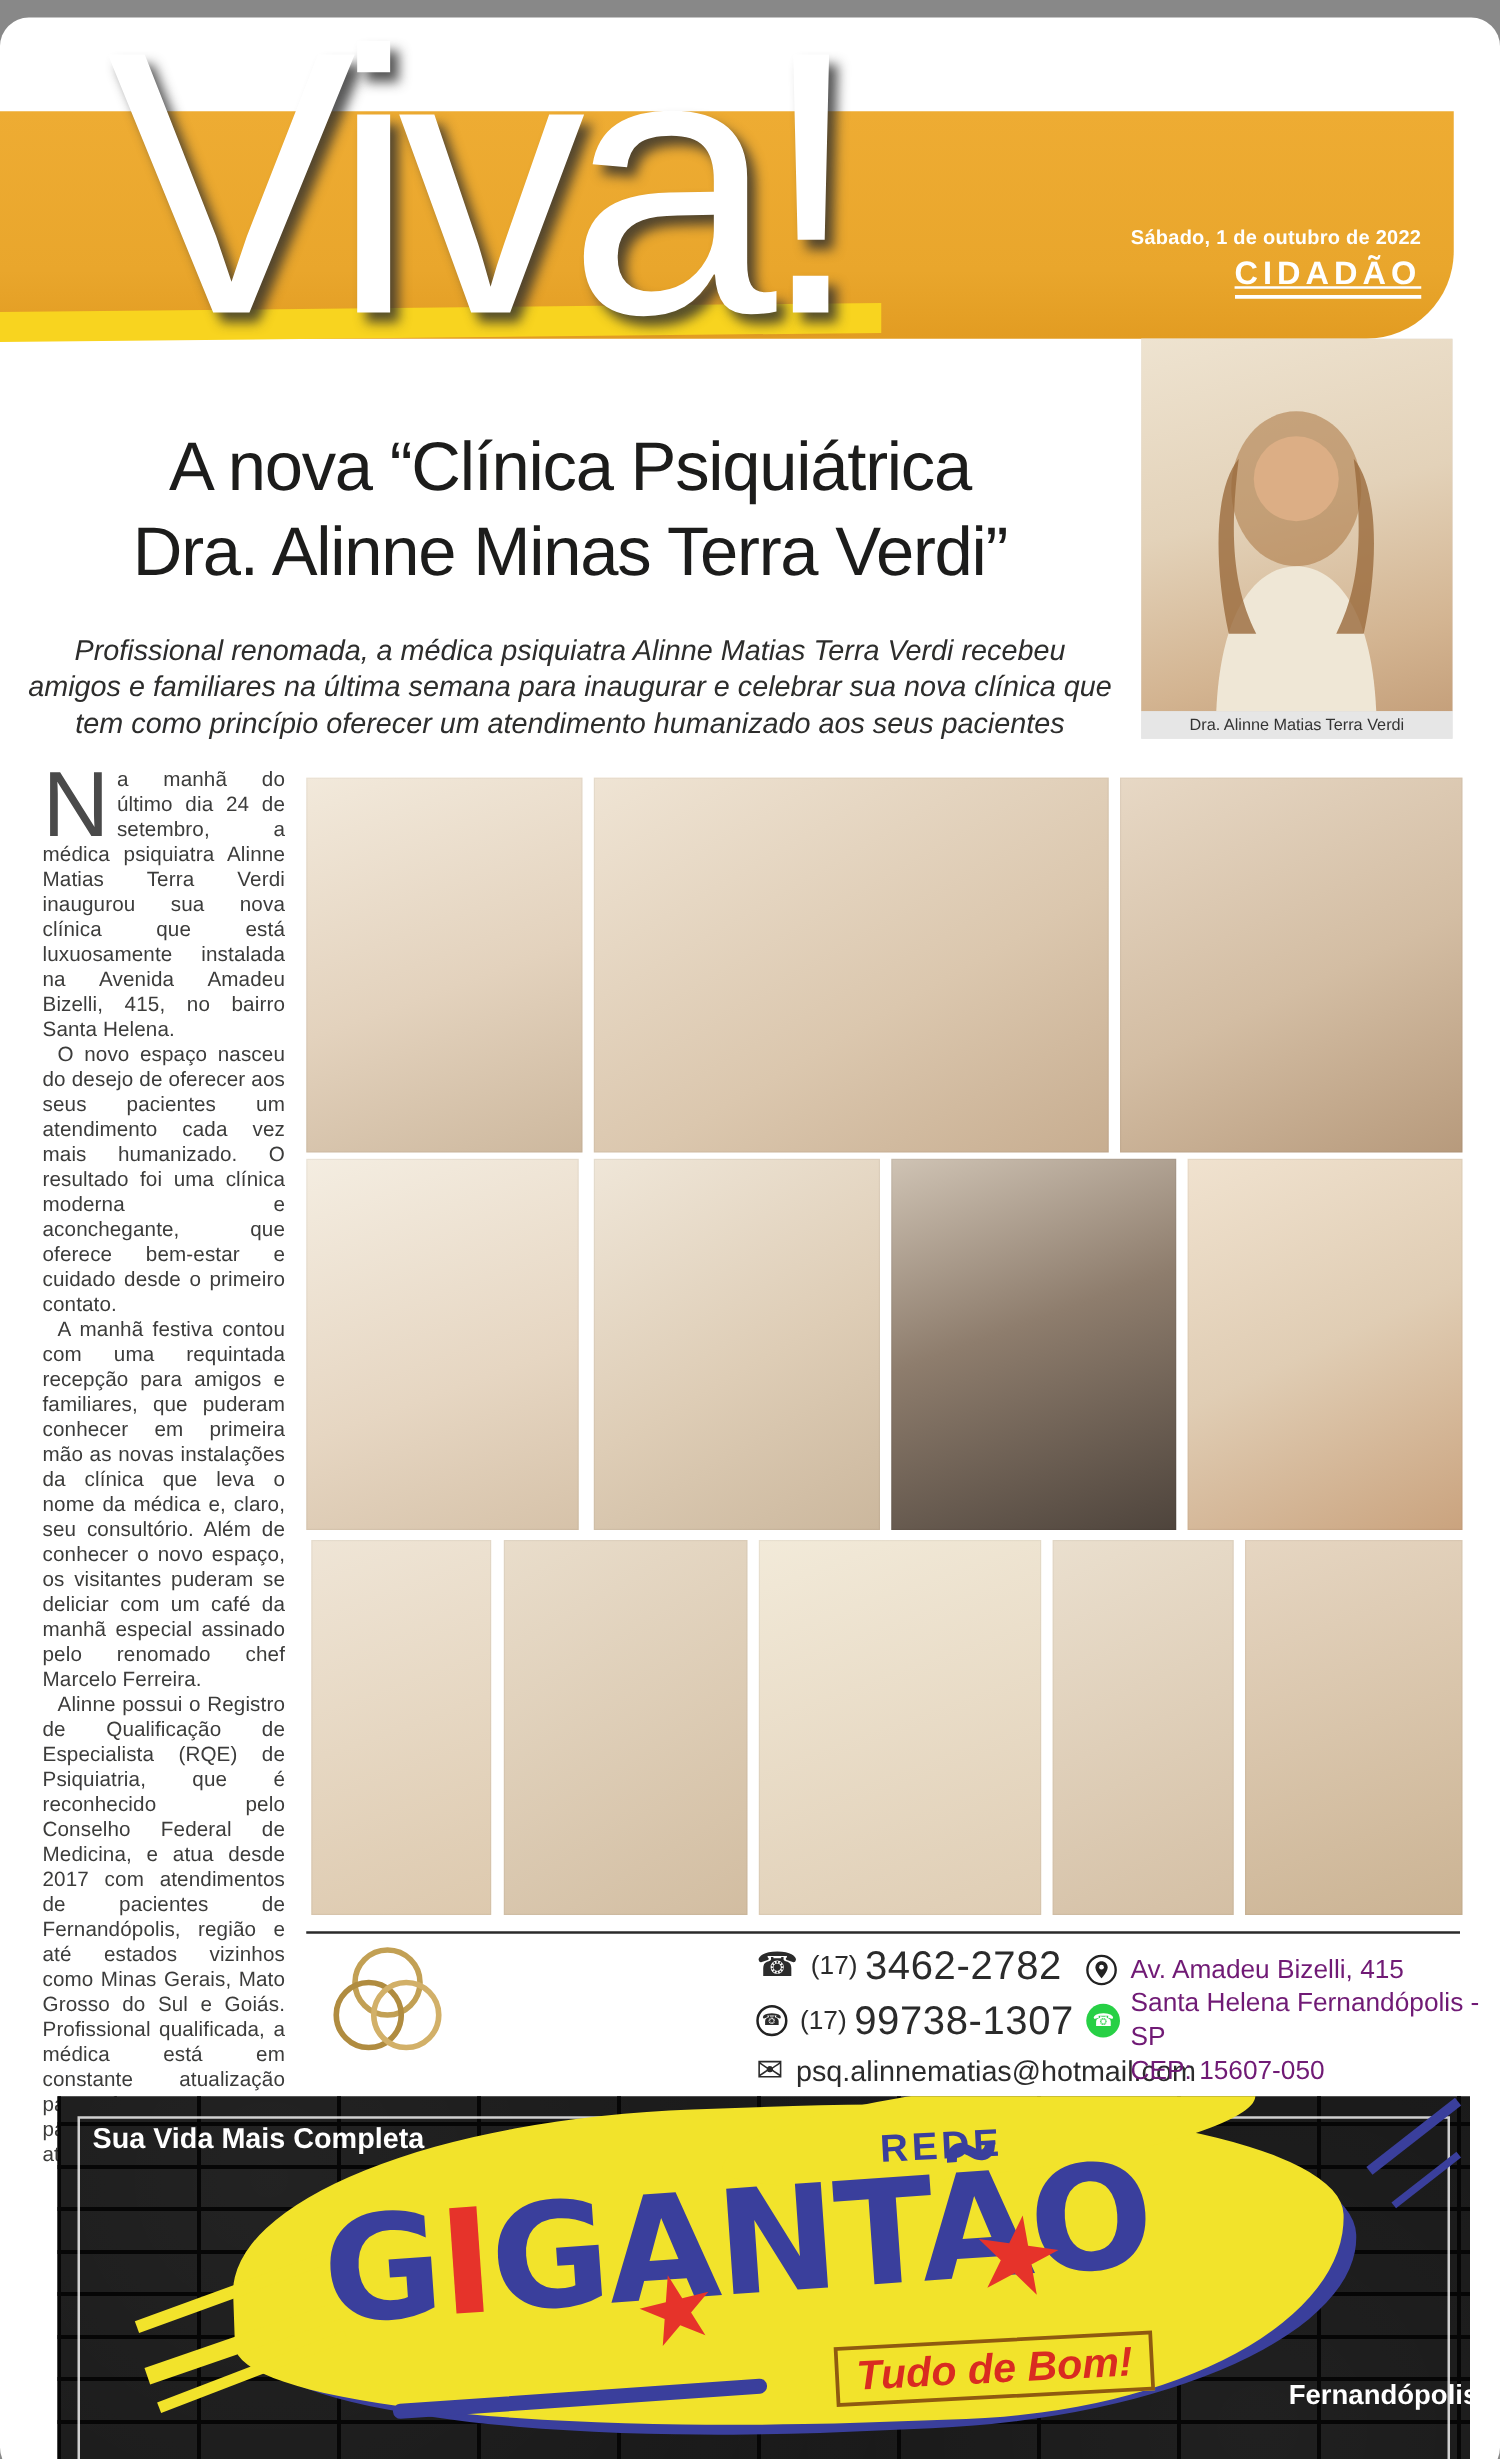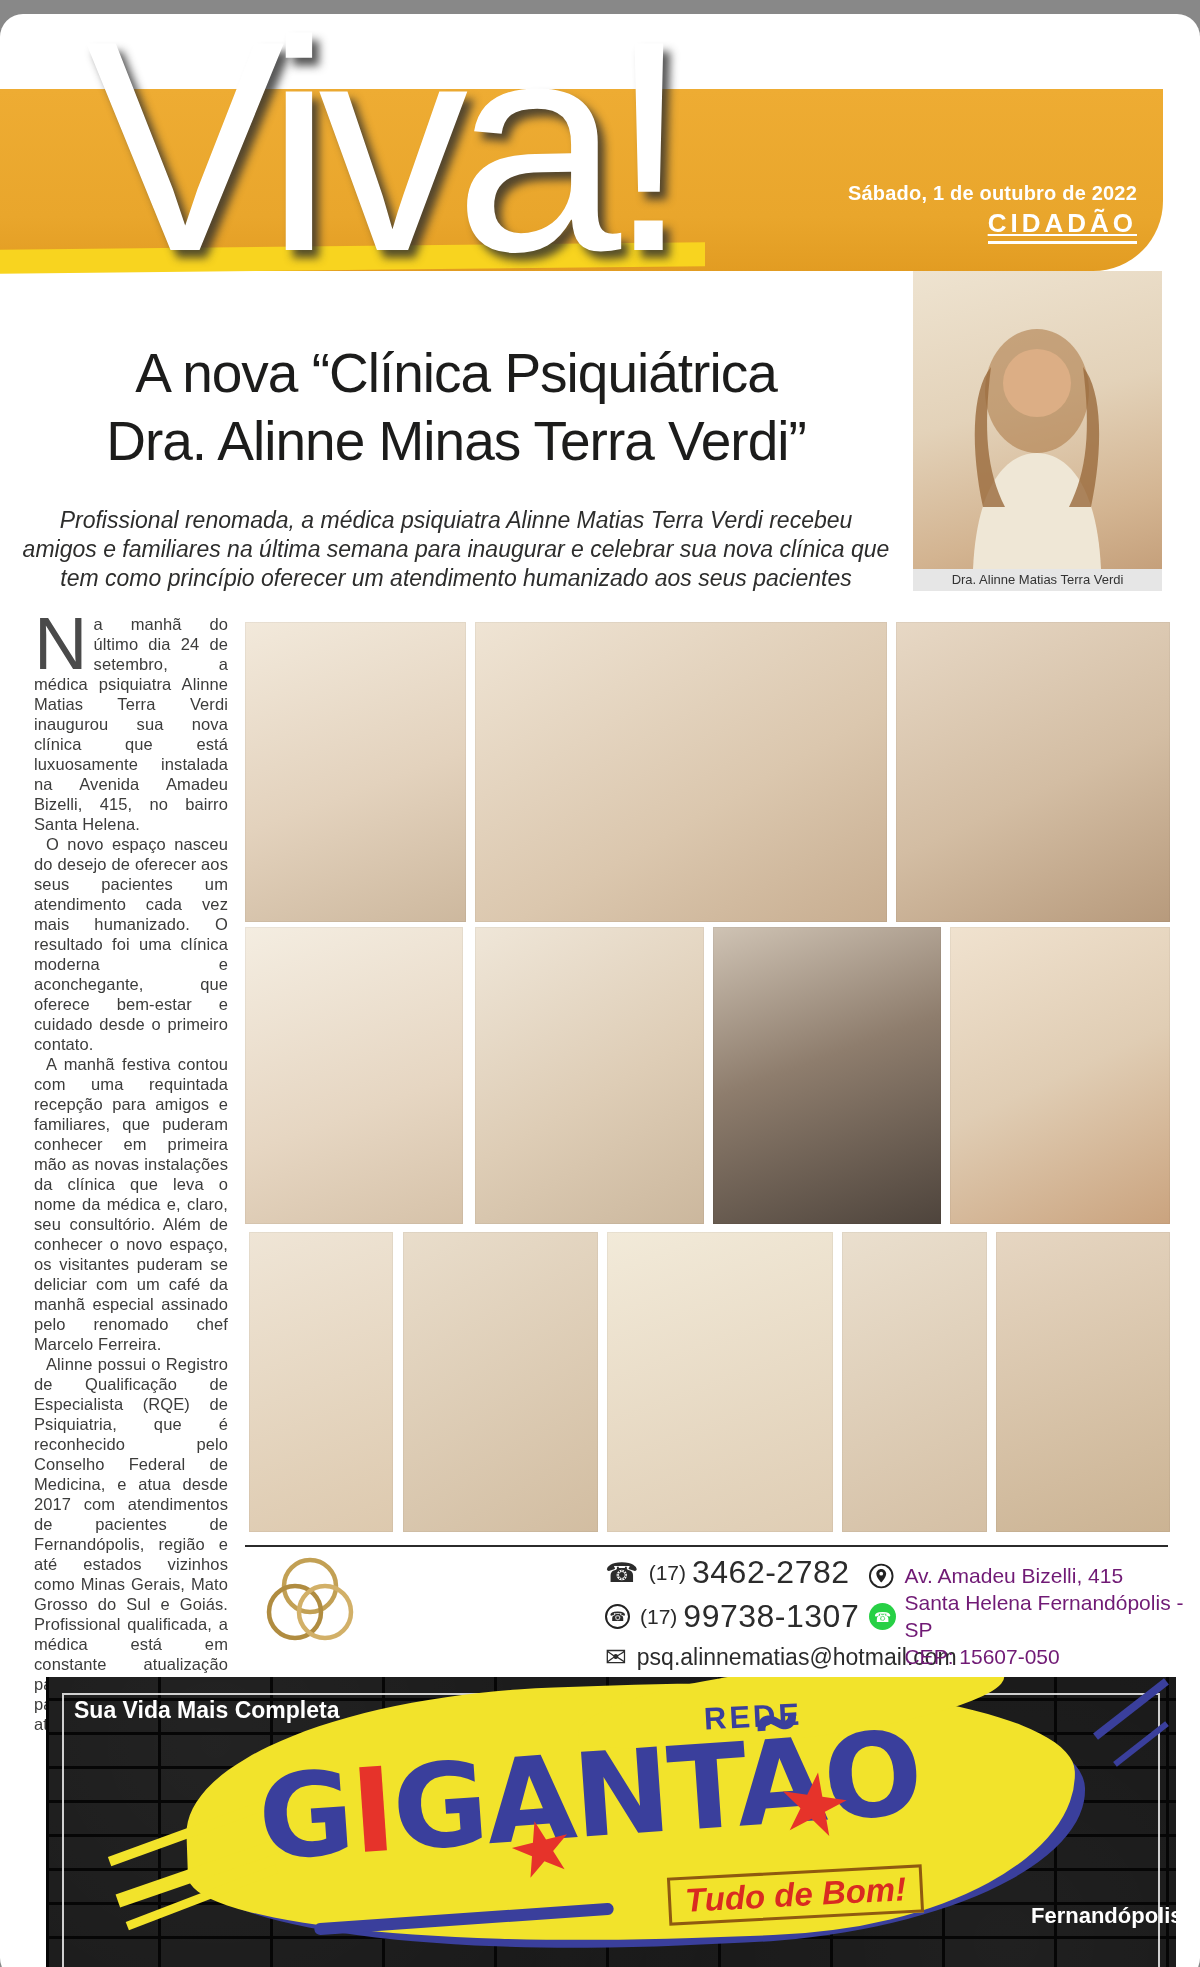--- a/index.html
+++ b/index.html
@@ -10,21 +10,21 @@
   
   .band{position:absolute;left:0;top:75px;width:1163px;height:182px;
         background:linear-gradient(180deg,#eeac33 0%,#e9a62c 70%,#e29c22 100%);
         border-radius:0 0 70px 0;}
   .band-yellow{position:absolute;left:0;top:232px;width:705px;height:24px;
         background:#f8d41f;transform:skewY(-0.6deg);}
   .viva{position:absolute;left:85px;top:-18px;font-size:300px;line-height:300px;
         font-weight:400;color:#ffffff;letter-spacing:-14px;
         text-shadow:7px 8px 9px rgba(45,45,45,0.8);z-index:3;}
   .mast-right{position:absolute;right:63px;top:168px;text-align:right;z-index:3;}
-  .mast-date{font-size:20px;font-weight:bold;color:#ffffff;letter-spacing:0.2px;}
+  .mast-date{font-size:16px;font-weight:bold;color:#ffffff;letter-spacing:0.2px;}
   .mast-pub{display:inline-block;margin-top:3px;font-size:26px;font-weight:bold;color:#ffffff;
         letter-spacing:4px;border-bottom:3px solid #ffffff;padding-bottom:2px;text-decoration:underline;}
 
   
   .portrait{position:absolute;left:913px;top:257px;width:249px;height:320px;background:#e4e4e4;}
   .portrait-img{position:absolute;left:0;top:0;width:249px;height:298px;
         background:linear-gradient(165deg,#eee3d0 0%,#e3d2b9 45%,#d3b491 80%,#c5a07b 100%);overflow:hidden;}
   .portrait-cap{position:absolute;left:0;bottom:0;width:100%;height:22px;background:#e6e6e6;
         font-size:13px;color:#333;text-align:center;line-height:22px;}
 

